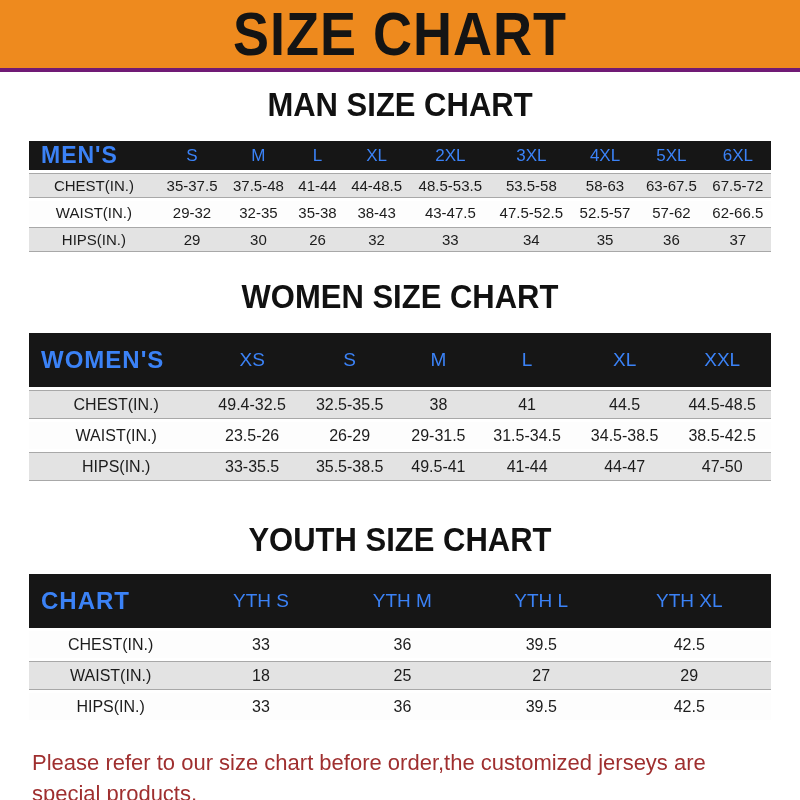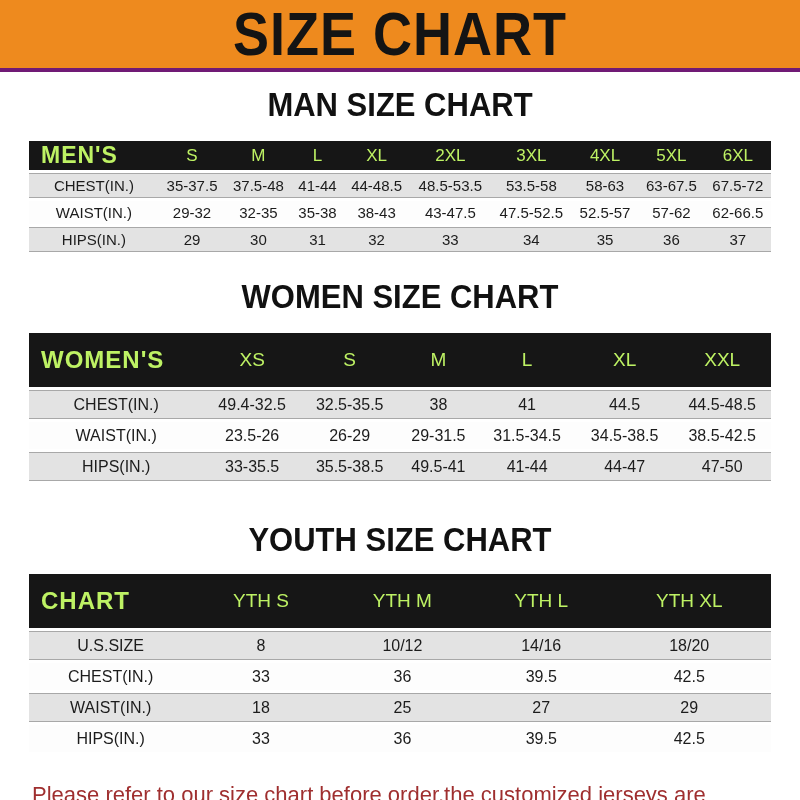--- a/index.html
+++ b/index.html
@@ -22,21 +22,21 @@
     color:#111;line-height:1;transform:scaleY(1.08);
   }
   .heading-men{margin-top:17px;margin-bottom:18px;}
   .heading-women{margin-top:26px;margin-bottom:18px;}
   .heading-youth{margin-top:40px;margin-bottom:16px;}
   table.size-table{
     width:742px;margin:0 auto;border-collapse:separate;border-spacing:0 3px;
     table-layout:auto;
   }
   table.size-table th{
-    background:#161616;color:#bef264;font-weight:normal;
+    background:#161616;color:#3b82f6;font-weight:normal;
     text-align:center;padding:0 0;white-space:nowrap;
   }
   table.size-table th.corner{
     font-weight:bold;text-align:left;padding-left:12px;letter-spacing:1px;
   }
   .men-table th{height:29px;font-size:17px;}
   .men-table th.corner{font-size:23px;}
   .women-table th,.youth-table th{height:54px;font-size:19px;}
   .women-table th.corner,.youth-table th.corner{font-size:24px;}
   table.size-table td{
@@ -115,21 +115,21 @@
       <td>43-47.5</td>
       <td>47.5-52.5</td>
       <td>52.5-57</td>
       <td>57-62</td>
       <td>62-66.5</td>
     </tr>
     <tr class="row-gray">
       <td>HIPS(IN.)</td>
       <td>29</td>
       <td>30</td>
-      <td>31</td>
+      <td>26</td>
       <td>32</td>
       <td>33</td>
       <td>34</td>
       <td>35</td>
       <td>36</td>
       <td>37</td>
     </tr>
   </tbody>
 </table>
 
@@ -200,27 +200,20 @@
   <thead>
     <tr>
       <th class="corner">CHART</th>
       <th>YTH S</th>
       <th>YTH M</th>
       <th>YTH L</th>
       <th>YTH XL</th>
     </tr>
   </thead>
   <tbody>
-    <tr class="row-gray">
-      <td>U.S.SIZE</td>
-      <td>8</td>
-      <td>10/12</td>
-      <td>14/16</td>
-      <td>18/20</td>
-    </tr>
     <tr class="row-white">
       <td>CHEST(IN.)</td>
       <td>33</td>
       <td>36</td>
       <td>39.5</td>
       <td>42.5</td>
     </tr>
     <tr class="row-gray">
       <td>WAIST(IN.)</td>
       <td>18</td>

